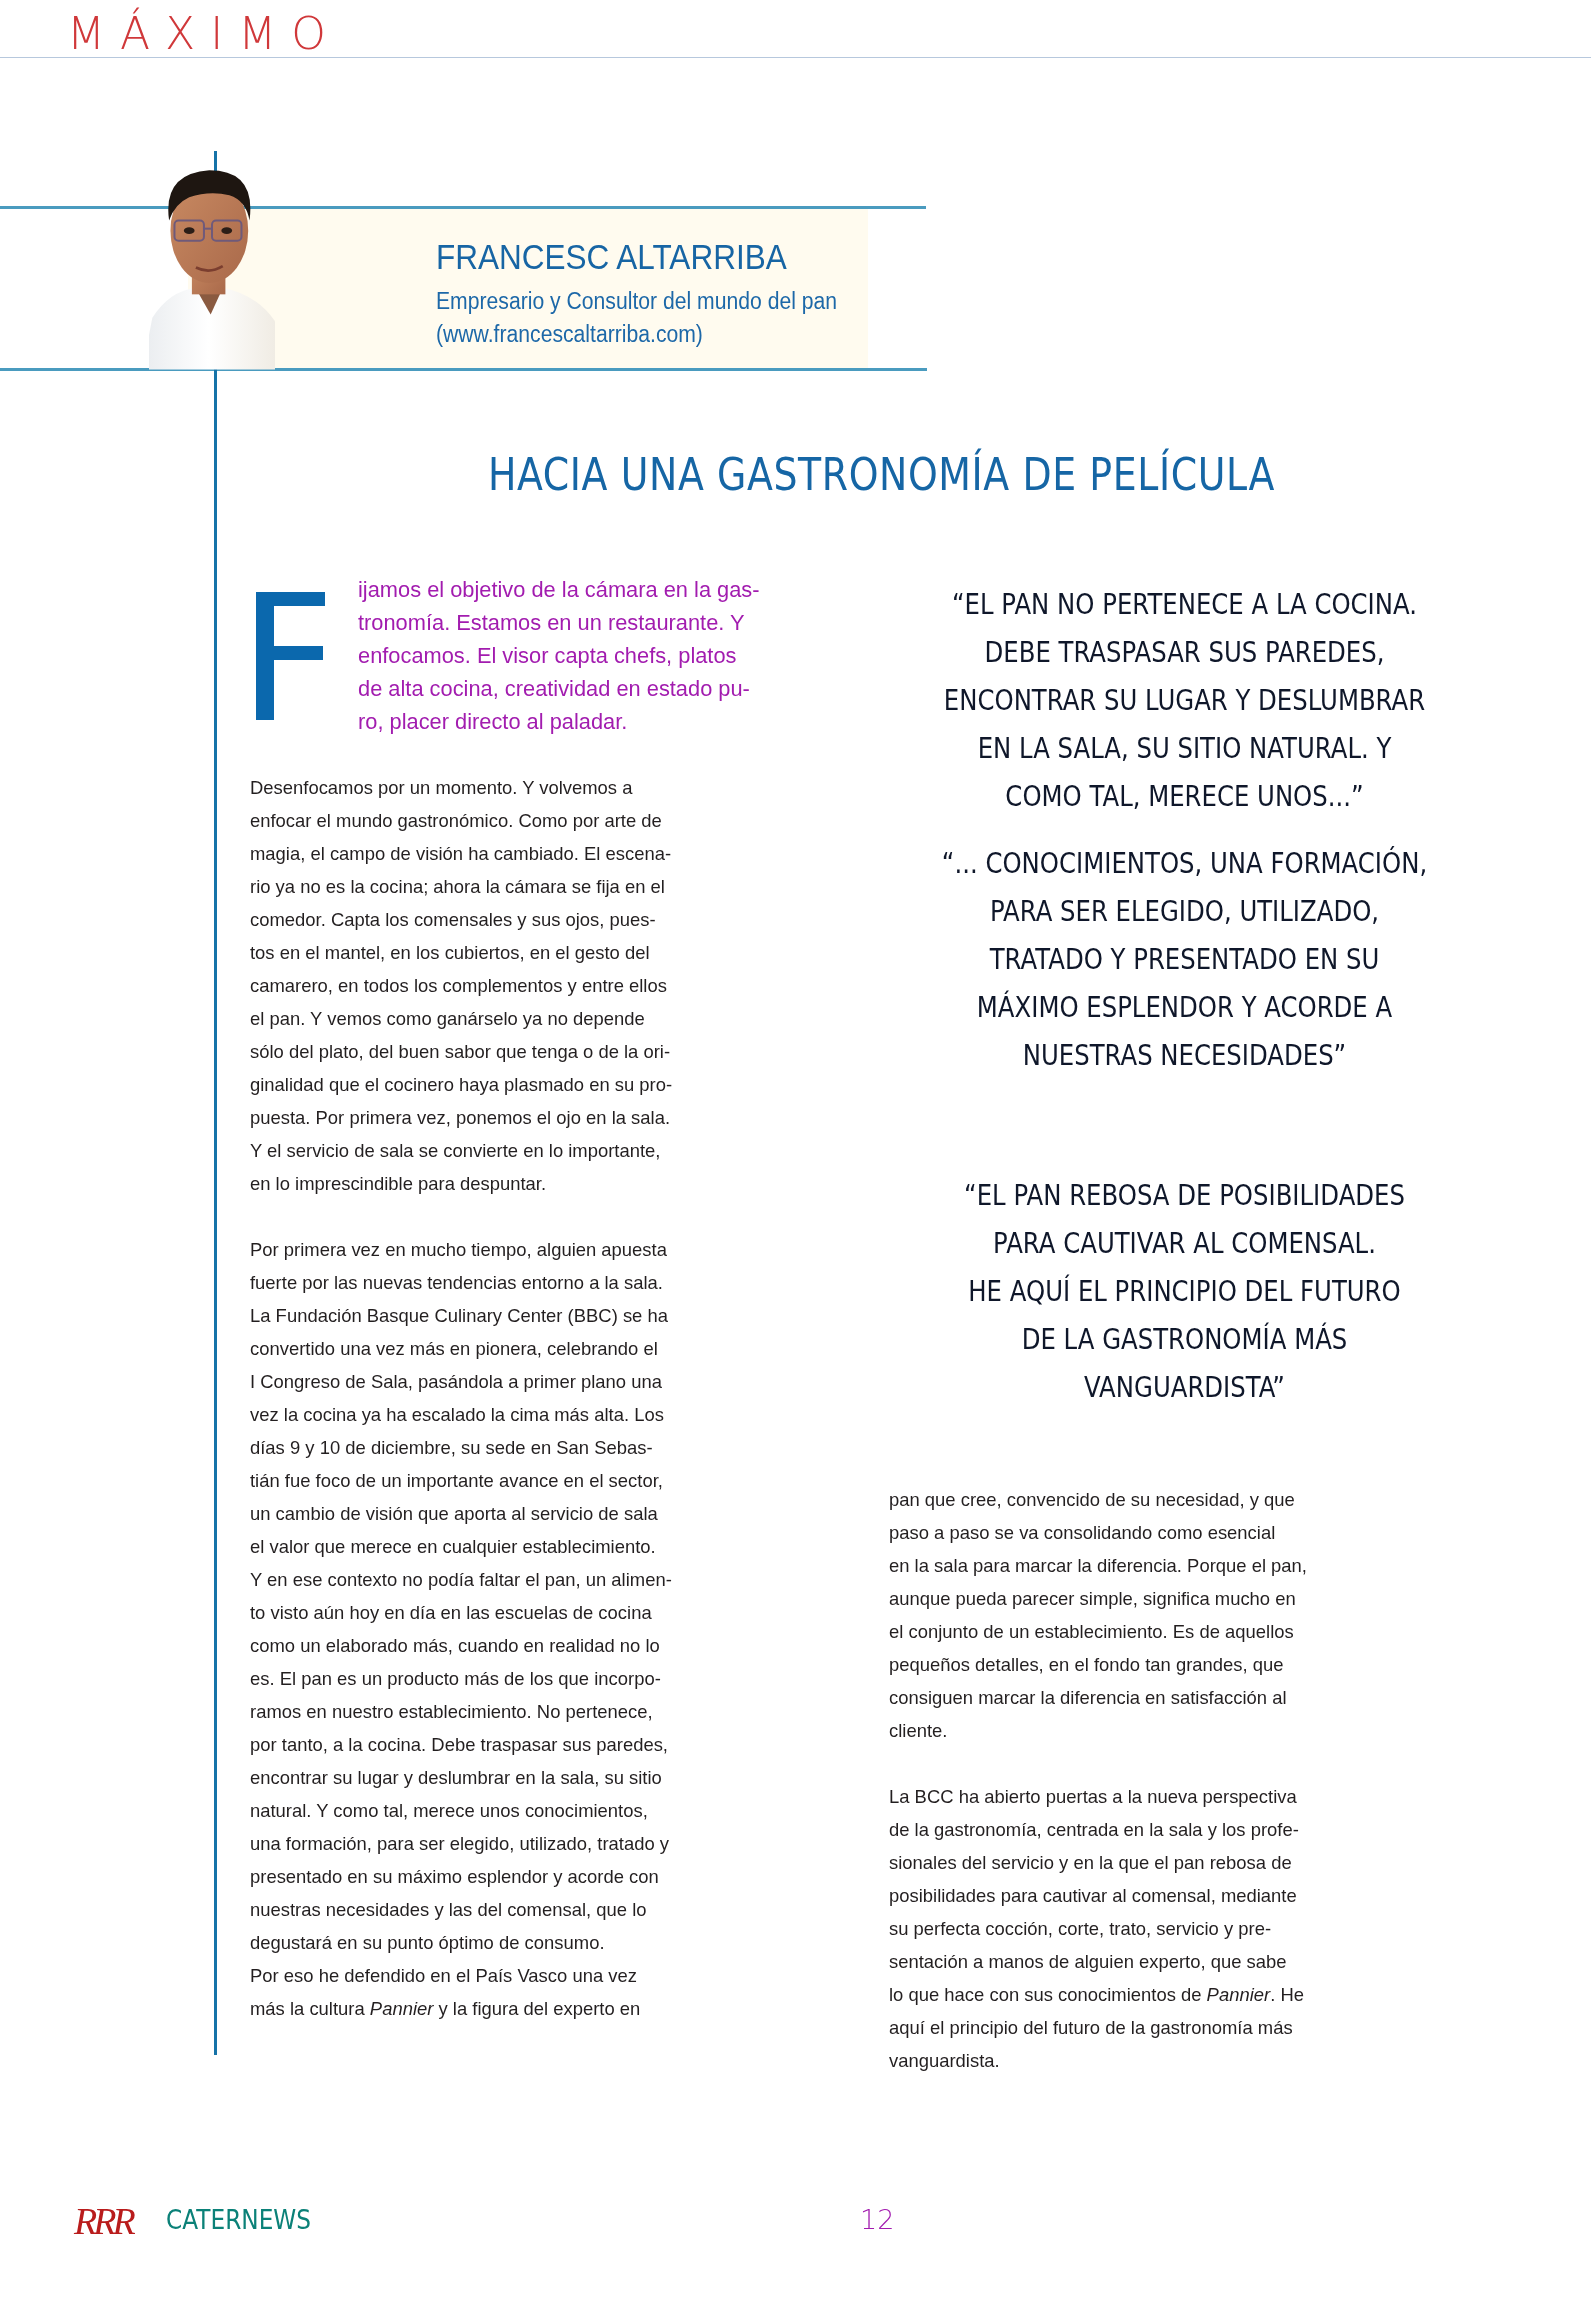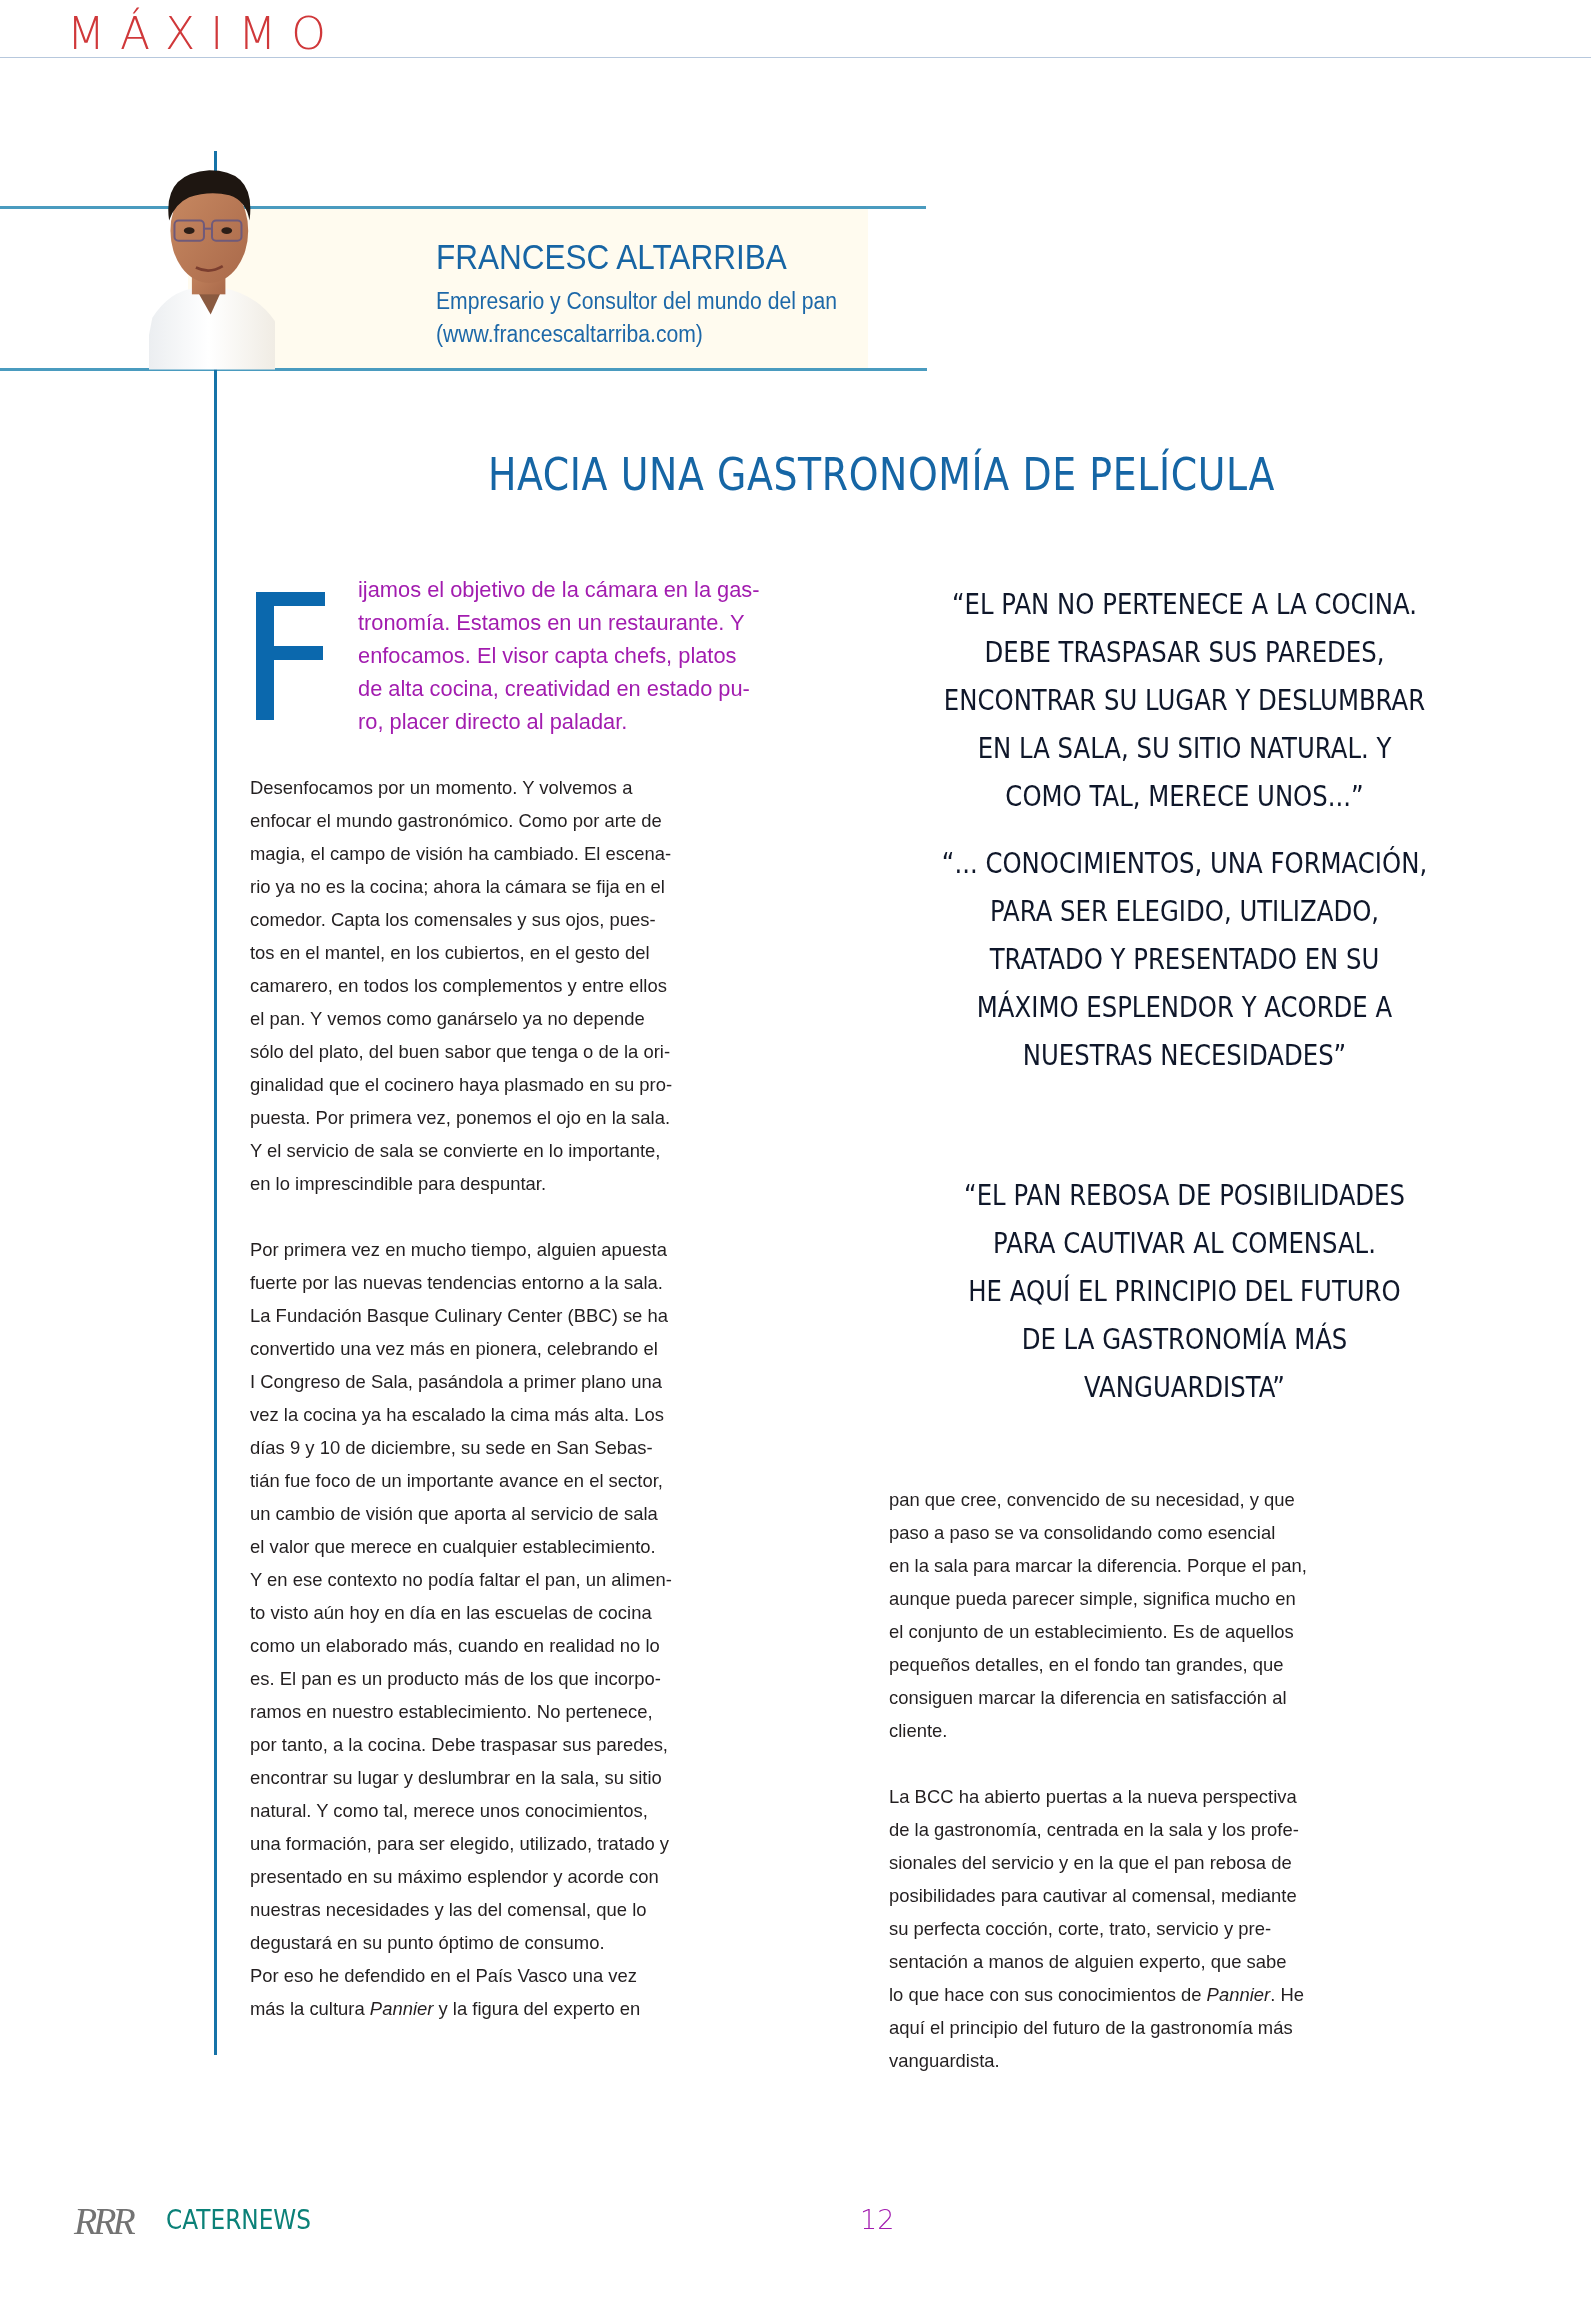--- a/index.html
+++ b/index.html
@@ -64,21 +64,21 @@
     font-size: 29px; line-height: 48px;
   }
   .pull-quote .line { display: block; white-space: nowrap; transform: scaleX(0.84); transform-origin: center; }
   .pq1 { top: 580px; }
   .pq2 { top: 839px; }
   .pq3 { top: 1171px; }
 
   .footer-logo-rrr {
     position: absolute; left: 74px; top: 2199px;
     font-family: "Liberation Serif", serif; font-style: italic;
-    font-size: 38px; color: #737373; letter-spacing: -4px;
+    font-size: 38px; color: #b91c1c; letter-spacing: -4px;
   }
   .footer-brand {
     position: absolute; left: 166px; top: 2204px; font-family: "DejaVu Sans", sans-serif;
     font-size: 27px; color: #0b8178; transform: scaleX(0.86); transform-origin: left;
   }
   .page-number {
     position: absolute; left: 860px; top: 2204px; font-family: "DejaVu Sans", sans-serif; font-weight: 200;
     font-size: 27px; color: #a21caf;
   }
   em { font-style: italic; }

